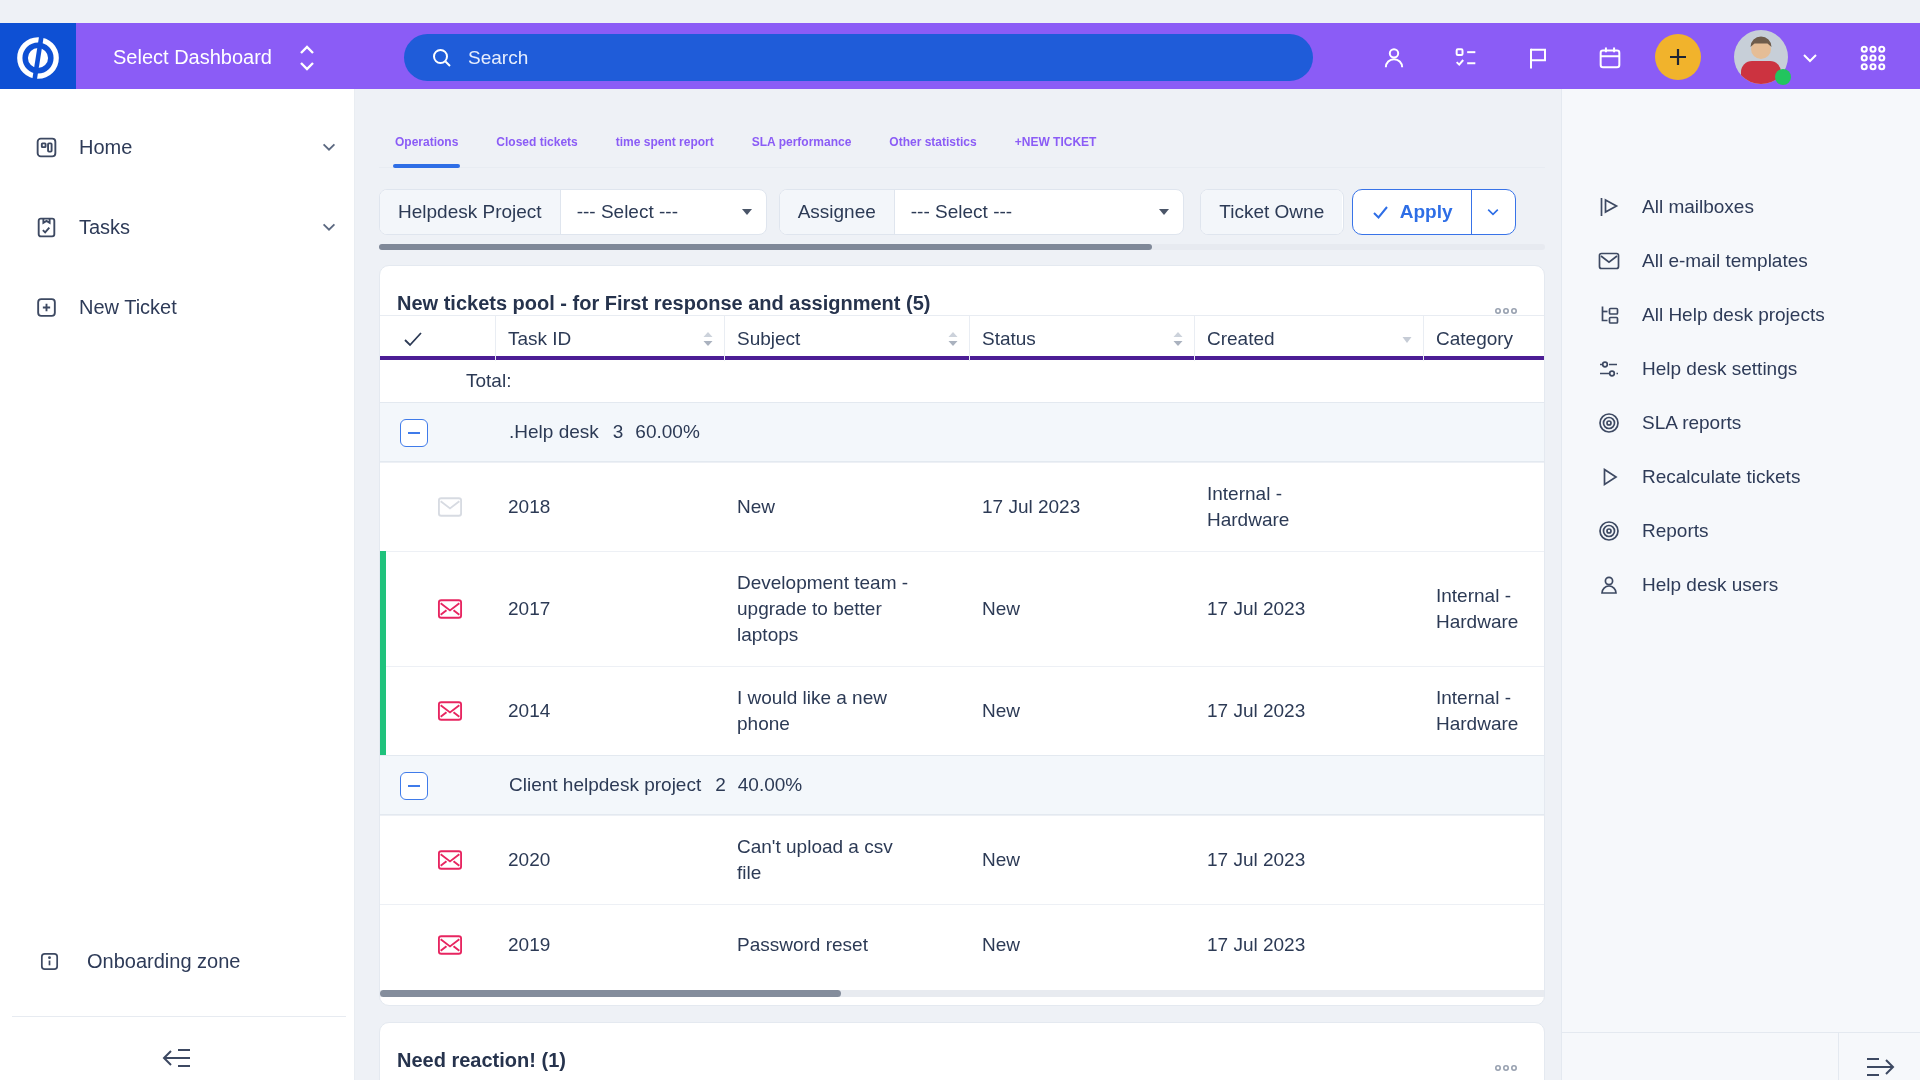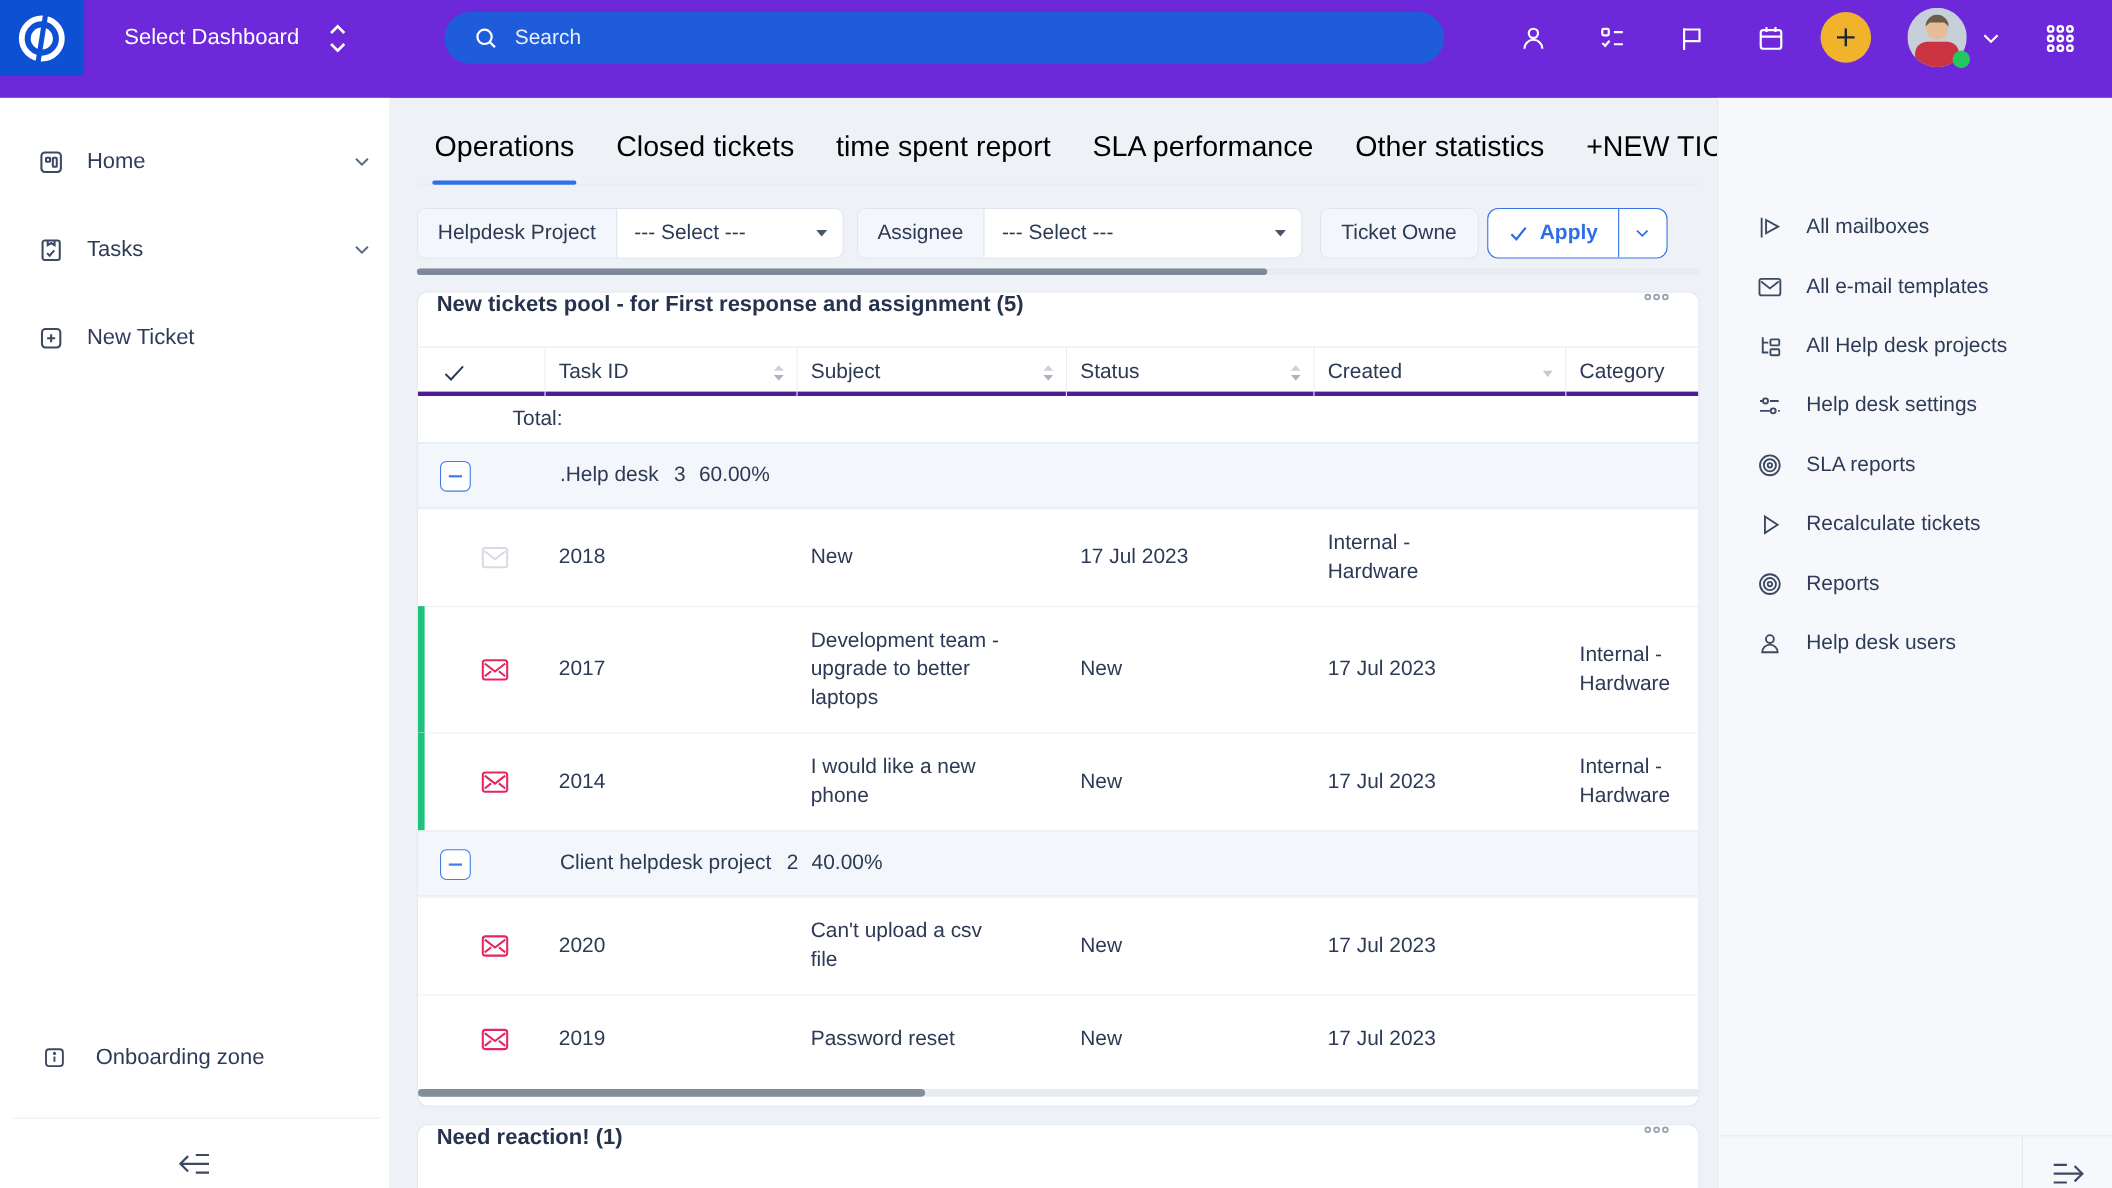--- a/index.html
+++ b/index.html
@@ -1,21 +1,21 @@
 <!DOCTYPE html>
 <html><head>
 <meta charset="utf-8">
 <style>
   * { margin:0; padding:0; box-sizing:border-box; }
   html,body { width:1920px; height:1080px; overflow:hidden; }
   body { font-family:"Liberation Sans", sans-serif; background:#eef1f6; color:#2c3a55; }
   svg { display:block; }
 
   
-  .topbar { position:relative; height:89px; background:#6d28d9; }
+  .topbar { position:relative; height:66px; background:#8b5cf6;margin-top:23px; }
   .logo-sq { position:absolute; left:0; top:0; width:76px; height:69px; background:#0e50d4;
              display:flex; align-items:center; justify-content:center; cursor:pointer; }
   .dash-sel { position:absolute; left:113px; top:0; height:69px; display:flex; align-items:center; gap:24px; cursor:pointer; }
   .dash-sel .lbl { color:#fff; font-size:20px; font-weight:500; }
   .search-pill { position:absolute; left:404px; top:11px; width:909px; height:47px; border-radius:24px;
                  background:#1f5cd9; display:flex; align-items:center; padding-left:26px; }
   .search-pill input { background:transparent; border:none; outline:none; color:#fff; font-size:19px;
                        margin-left:14px; width:700px; font-family:"Liberation Sans", sans-serif; }
   .search-pill input::placeholder { color:#f2f6ff; opacity:.95; }
   .tb-ico { position:absolute; top:0; height:69px; display:flex; align-items:center; cursor:pointer; }
@@ -35,42 +35,42 @@
   .side-item .chev { margin-left:auto; }
   .onboarding { position:absolute; top:842px; left:0; right:0; height:60px; display:flex; align-items:center;
                 padding-left:38px; cursor:pointer; }
   .onboarding .s-lbl { font-size:20px; font-weight:500; margin-left:26px; color:#2e3b58; }
   .side-divider { position:absolute; top:927px; left:12px; right:8px; border-top:1px solid #e7ebf1; }
   .collapse-row { position:absolute; top:927px; bottom:0; left:0; right:0; display:flex; align-items:center; justify-content:center; cursor:pointer; }
 
   
   .main { width:1206px; flex:none; padding:0 16px 0 24px; }
   .tabs { height:79px; display:flex; align-items:flex-end; gap:38px; padding:0 0 18px 16px; border-bottom:1px solid #e8ecf2; }
-  .tab { font-size:26px; font-weight:400; color:#000000; cursor:pointer; position:relative; white-space:nowrap; }
+  .tab { font-size:12px; font-weight:700; color:#8b5cf6; cursor:pointer; position:relative; white-space:nowrap; }
   .tab.active::after { content:""; position:absolute; left:-2px; right:-2px; bottom:-19px; height:4px;
                        background:#2e6ee6; border-radius:3px; }
   .filters { margin-top:21px; display:flex; align-items:center; height:46px; }
   .fbox { display:flex; height:46px; border:1px solid #dfe5ee; border-radius:8px; overflow:hidden; background:#fff; }
   .fbox .flabel { background:#f3f6fa; display:flex; align-items:center; padding:0 18px; font-size:19px;
                   color:#2c3a55; border-right:1px solid #dfe5ee; white-space:nowrap; }
   .fbox .fselect { display:flex; align-items:center; justify-content:space-between; padding:0 14px 0 16px;
                    font-size:19px; color:#2c3a55; cursor:pointer; }
   .fbox.solo .flabel { border-right:none; overflow:hidden; }
   .caret-dn { width:0; height:0; border-left:5px solid transparent; border-right:5px solid transparent;
               border-top:6px solid #4a5568; margin-left:24px; }
   .apply-btn { display:flex; height:46px; border:1.5px solid #3873e8; border-radius:10px; background:#fff;
                margin-left:8px; overflow:hidden; }
   .apply-main { display:flex; align-items:center; gap:10px; padding:0 18px; cursor:pointer; }
   .apply-main .a-lbl { color:#2e6ee6; font-size:19px; font-weight:700; }
   .apply-more { width:44px; display:flex; align-items:center; justify-content:center; border-left:1.5px solid #3873e8; cursor:pointer; }
   .hscroll-top { margin-top:9px; height:6px; width:1166px; background:#e7eaf0; border-radius:3px; position:relative; cursor:pointer; }
   .hscroll-top .thumb { position:absolute; left:0; top:0; height:6px; width:773px; background:#7f8898; border-radius:3px; }
 
   .card { margin-top:15px; width:1166px; background:#fff; border:1px solid #e4e9f0; border-radius:10px; overflow:hidden; }
-  .card-head { height:49px; display:flex; align-items:flex-start; justify-content:space-between; padding:0 26px 0 17px; }
+  .card-head { height:49px; display:flex; align-items:flex-end; justify-content:space-between; padding:0 26px 0 17px; }
   .card-title { font-size:20px; font-weight:600; color:#26334d; }
   .dots { cursor:pointer; }
 
   .tgrid { display:grid; grid-template-columns:116px 229px 245px 225px 229px 1fr; align-items:center; }
   .thead { border-top:1px solid #e8ecf2; border-bottom:4px solid #4c1d95; height:45px; }
   .th { height:45px; display:flex; align-items:center; justify-content:space-between; padding:0 10px 0 12px;
         border-right:1px solid #e9edf3; font-size:19px; font-weight:500; color:#2c3a55; cursor:pointer; }
   .th:last-child { border-right:none; }
   .th.check { padding-left:22px; justify-content:flex-start; }
   .total-row { height:42px; display:flex; align-items:center; padding-left:86px; font-size:19px; color:#2c3a55; }

